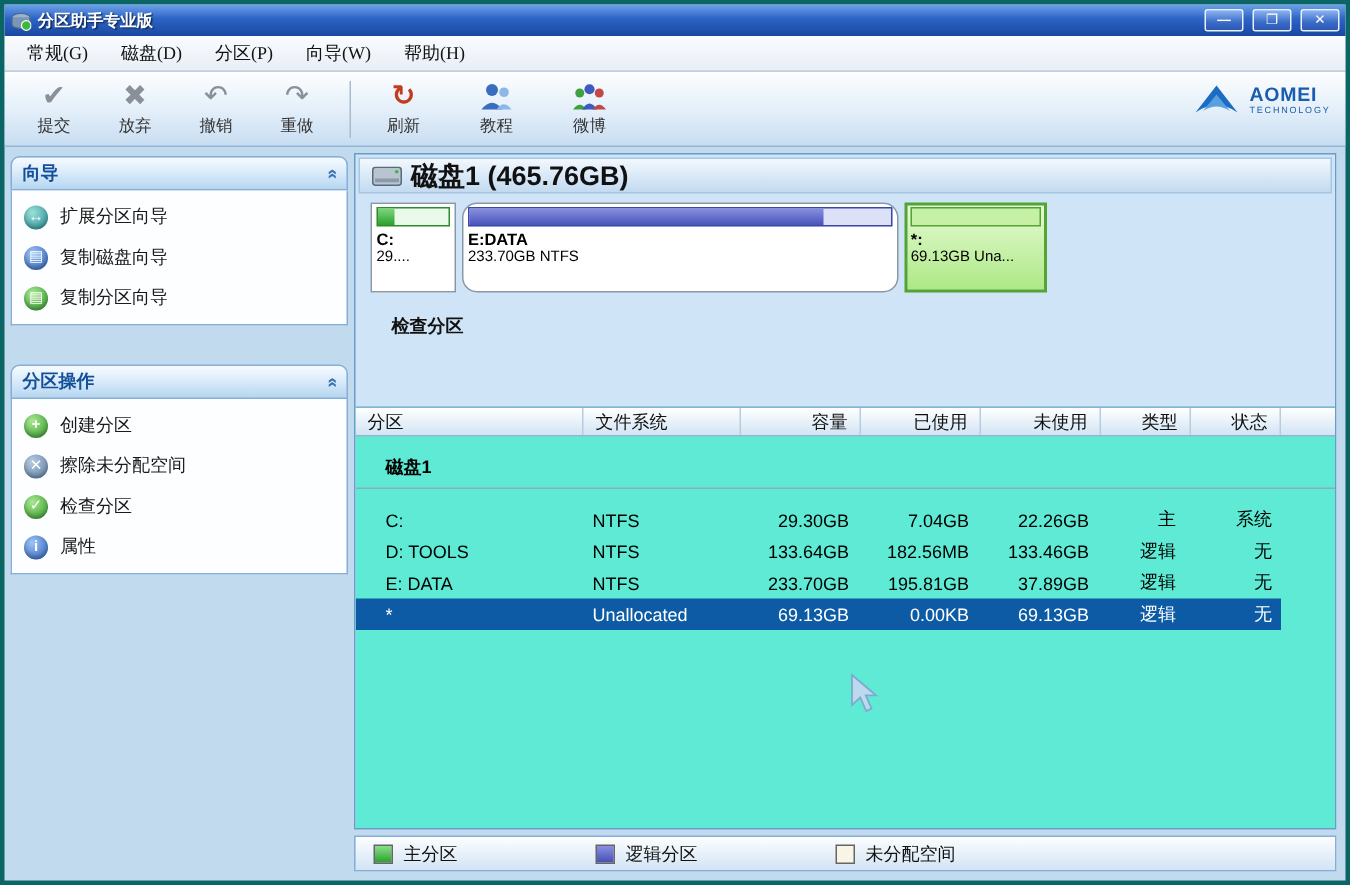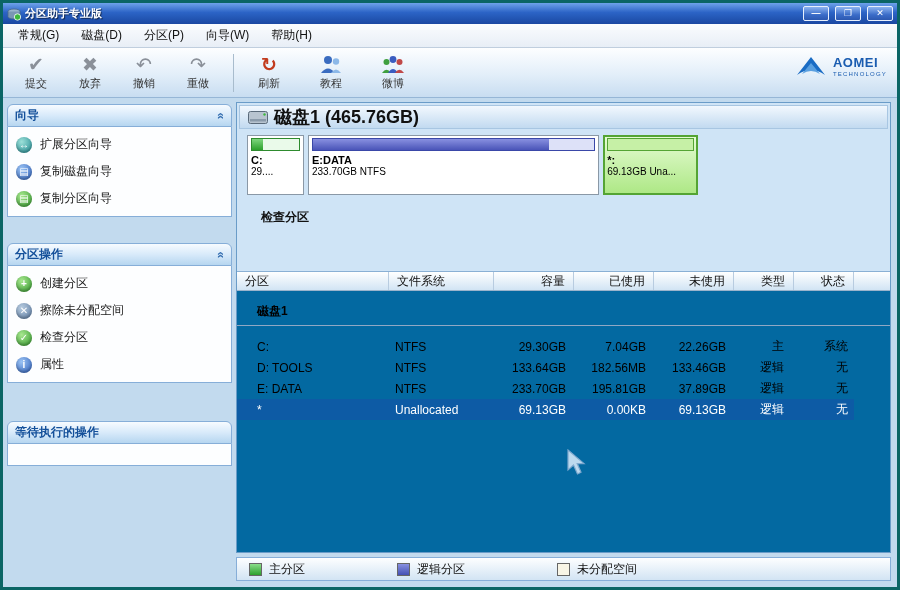--- a/index.html
+++ b/index.html
@@ -14,21 +14,21 @@
               display:flex; align-items:center; padding:0 4px; gap:4px; }
   .app-icon { width:14px; height:14px; flex:0 0 14px; }
   .title-text { color:#fff; font-size:11px; font-weight:bold; text-shadow:1px 1px 1px rgba(0,0,0,.6); flex:1;
                 white-space:nowrap; overflow:hidden; }
   .win-btn { width:26px; height:15px; margin-left:2px; background:linear-gradient(180deg,#8cb4f0,#3a6cc8 60%,#2c58b0);
              border:1px solid #e8f0fc; border-radius:2px; color:#fff; font-size:9px; line-height:12px;
              text-align:center; font-weight:bold; cursor:default; }
 
   
   .menubar { height:15px; flex:0 0 24px; background:linear-gradient(180deg,#fafcfe,#e8eef6);
-             border-bottom:1px solid #c0cede; display:flex; align-items:center; padding-left:4px; }
+             border-bottom:1px solid #c0cede; display:flex; align-items:center; padding-left:4px;font-family:Liberation Serif, serif; }
   .menu-item { padding:4px 11px; font-size:12px; color:#111; }
 
   
   .toolbar { height:50px; flex:0 0 50px; background:linear-gradient(180deg,#fdfeff 0%,#e2eef9 55%,#c8ddf1 100%);
              border-bottom:1px solid #96b6d6; display:flex; align-items:center; padding:0 6px; position:relative; }
   .tool-btn { width:54px; height:44px; display:flex; flex-direction:column; align-items:center; justify-content:center;
               gap:0px; color:#333; font-size:11px; border-radius:3px; }
   .tool-ico { height:22px; font-size:19px; line-height:22px; }
   .ico-gray { color:#8a9099; }
   .ico-red  { color:#c23b1e; font-weight:bold; }
@@ -82,21 +82,21 @@
   .part-detail { font-size:10px; color:#000; white-space:nowrap; }
   .part-box.selected { background:linear-gradient(180deg,#e4fbd2,#aee886); border:2px solid #54a434; padding:1px 2px; }
   .part-box.selected .part-strip { border-color:#54a434; background:#c6f0a6; }
 
   .info-block { margin:12px 0 0 24px; flex:0 0 52px; }
   .info-title { font-weight:bold; color:#111; font-size:12px; margin-bottom:7px; }
   .info-row { padding-left:5px; font-size:12px; color:#111; }
   .info-type { display:inline-block; min-width:198px; }
 
   
-  .table-wrap { flex:1; margin-top:10px; background:#0369a1; border-top:1px solid #8ab0d4; display:flex; flex-direction:column; overflow:hidden; }
+  .table-wrap { flex:1; margin-top:10px; background:#5eead4; border-top:1px solid #8ab0d4; display:flex; flex-direction:column; overflow:hidden; }
   .tbl-header { height:19px; flex:0 0 19px; display:flex; background:linear-gradient(180deg,#ffffff,#d2e4f4);
                 border-bottom:1px solid #9ab4cc; font-size:12px; color:#111; }
   .th { border-right:1px solid #b8cce0; display:flex; align-items:center; }
   .c0 { width:152px; } .c1 { width:105px; } .c2,.c3,.c4 { width:80px; } .c5 { width:60px; } .c6 { width:60px; }
   .al { padding-left:8px; justify-content:flex-start; }
   .ar { padding-right:8px; justify-content:flex-end; }
   .th.filler { flex:1; border-right:0; }
   .group-row { font-weight:bold; color:#000; padding:12px 0 5px 20px; border-bottom:1px solid #90a8c4; font-size:12px; }
   .rows { margin-top:10px; }
   .row { height:21px; display:flex; align-items:center; font-size:12px; color:#000; width:617px; }
@@ -246,26 +246,20 @@
             <span class="side-ico si-green">✓</span>
             <span>检查分区</span>
           </div>
           <div class="side-item">
             <span class="side-ico si-blue">i</span>
             <span>属性</span>
           </div>
         </div>
       </div>
 
-      <div class="section last">
-        <div class="sec-header">
-          <span>等待执行的操作</span>
-        </div>
-        <div class="sec-body"></div>
-      </div>
 
     </div>
 
     <div class="main-col">
       <div class="main-panel">
 
         <div class="disk-header">
           <svg width="20" height="13" viewBox="0 0 20 13">
             <rect x="0.5" y="0.5" width="19" height="12" rx="2" fill="#b8c4d0" stroke="#5a6a7a"></rect>
             <rect x="2" y="8" width="16" height="2.5" fill="#8a9aaa"></rect>
@@ -275,21 +269,21 @@
         </div>
 
         <div class="part-bar">
           <div class="part-box" style="width: 9%;">
             <div class="part-strip strip-primary">
               <div class="part-fill fill-primary" style="width: 24%;"></div>
             </div>
             <span class="part-name">C:</span>
             <span class="part-detail">29....</span>
           </div>
-          <div class="part-box" style="width: 46%;">
+          <div class="part-box" style="width: 46%; border-radius: 10px;">
             <div class="part-strip strip-logical">
               <div class="part-fill fill-logical" style="width: 84%;"></div>
             </div>
             <span class="part-name">E:DATA</span>
             <span class="part-detail">233.70GB NTFS</span>
           </div>
           <div class="part-box selected" style="width: 15%;">
             <div class="part-strip"></div>
             <span class="part-name">*:</span>
             <span class="part-detail">69.13GB Una...</span>

